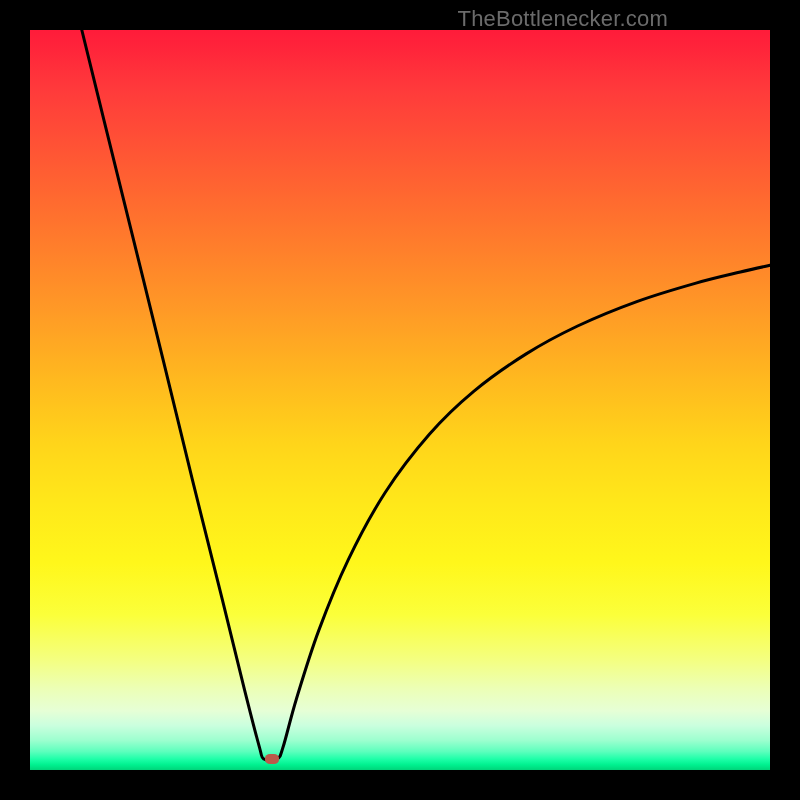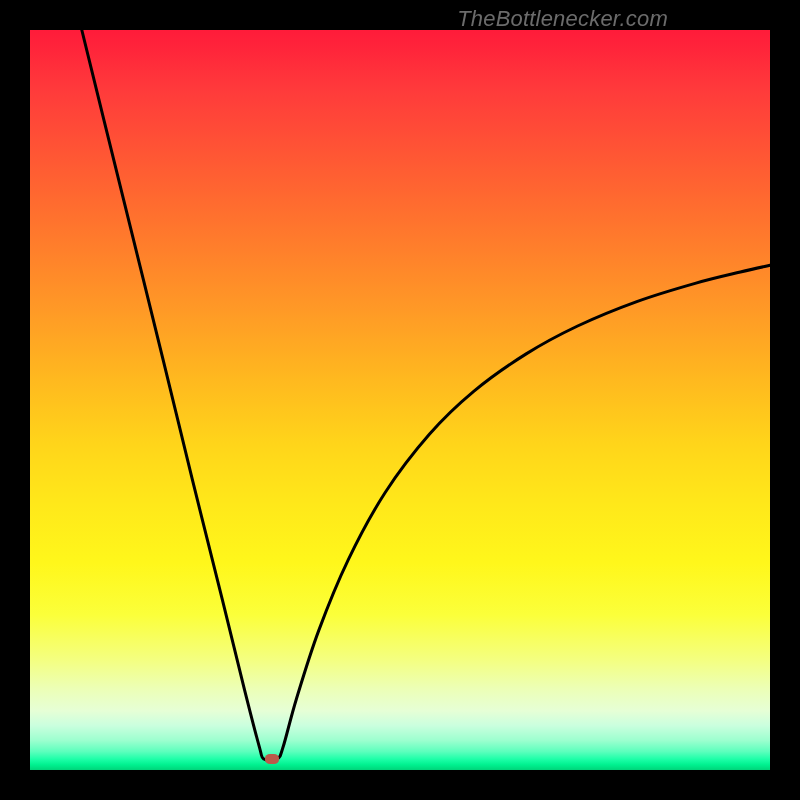--- a/index.html
+++ b/index.html
@@ -11,21 +11,20 @@
     font-family: Arial, Helvetica, sans-serif;
     overflow: hidden;
   }
   .frame {
     position: absolute;
     left: 0;
     top: 0;
     width: 680px;
     height: 800px;
     background: #000;
-    font-style: italic;
   }
   .plot {
     position: absolute;
     left: 30px;
     top: 30px;
     width: 740px;
     height: 740px;
     
     background: linear-gradient(to bottom,
       #ff1b3a 0%,

